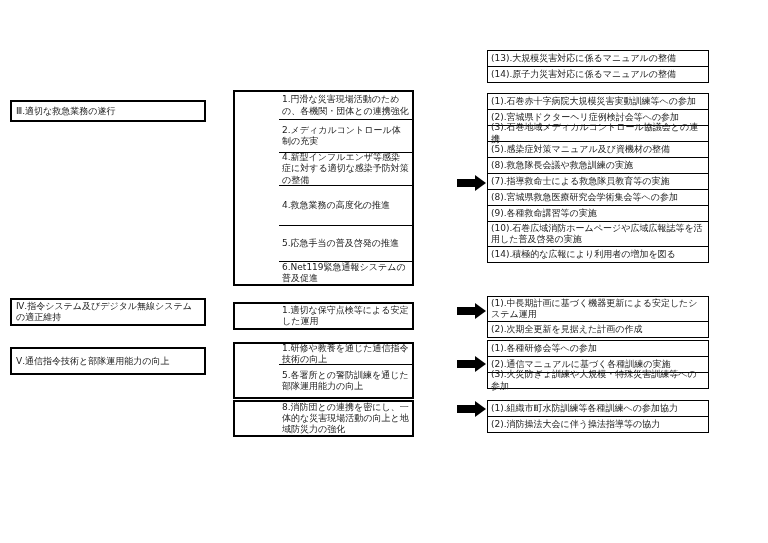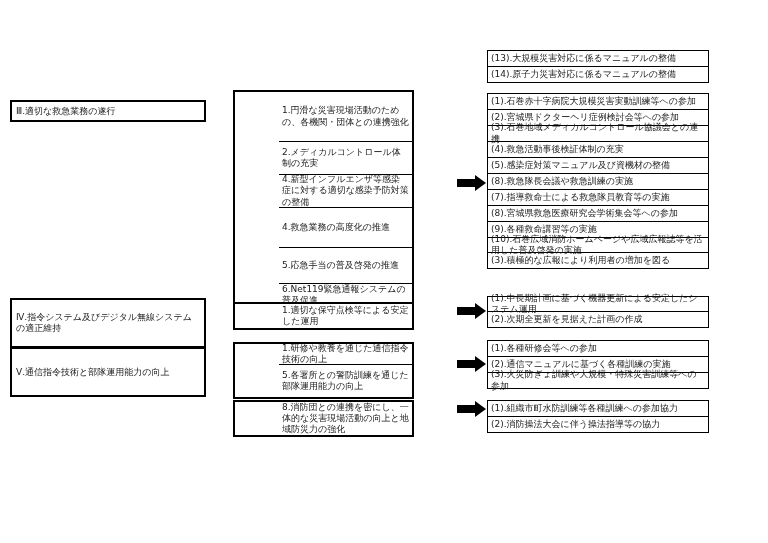--- a/index.html
+++ b/index.html
@@ -25,22 +25,22 @@
   .mid-row:last-child{border-bottom:none;}
   
   .right-stack{left:443px;width:266px;}
   .right-row{
     box-sizing:border-box;border:1px solid #000;margin-top:-1px;background:#fff;
     display:flex;align-items:center;padding:1px 3px;
     font-size:9px;line-height:1.25;
   }
   .right-row:first-child{margin-top:0;}
   .arrow{line-height:0;}
-  .h17{height:17px}.h22{height:22px}.h24{height:24px}.h26{height:16px}
-  .h33{height:33px}.h34{height:50px}.h21{height:21px}.h32{height:32px}
+  .h17{height:17px}.h22{height:22px}.h24{height:24px}.h26{height:26px}
+  .h33{height:33px}.h34{height:28px}.h21{height:21px}.h32{height:32px}
   .h36{height:36px}.h40{height:40px}
 </style>
 </head>
 <body>
 
 <div id="canvas">
 
   <div class="abs right-stack" style="top:50px">
     <div class="right-row h17">(13).大規模災害対応に係るマニュアルの整備</div>
     <div class="right-row h17">(14).原子力災害対応に係るマニュアルの整備</div>
@@ -66,28 +66,27 @@
   <div class="abs arrow" style="left:413px;top:175px">
     <svg width="30" height="16" viewBox="0 0 30 16">
         <path d="M0,4 L18,4 L18,0 L29,8 L18,16 L18,12 L0,12 Z" fill="#000000"></path>
       </svg>
   </div>
 
   <div class="abs right-stack" style="top:93px">
     <div class="right-row h17">(1).石巻赤十字病院大規模災害実動訓練等への参加</div>
     <div class="right-row h17">(2).宮城県ドクターヘリ症例検討会等への参加</div>
     <div class="right-row h17">(3).石巻地域メディカルコントロール協議会との連携</div>
-    <div class="right-row h17">(4).救急活動事後検証体制の充実</div>
     <div class="right-row h17">(5).感染症対策マニュアル及び資機材の整備</div>
     <div class="right-row h17">(8).救急隊長会議や救急訓練の実施</div>
     <div class="right-row h17">(7).指導救命士による救急隊員教育等の実施</div>
     <div class="right-row h17">(8).宮城県救急医療研究会学術集会等への参加</div>
     <div class="right-row h17">(9).各種救命講習等の実施</div>
     <div class="right-row h26">(10).石巻広域消防ホームページや広域広報誌等を活用した普及啓発の実施</div>
-    <div class="right-row h17">(3).積極的な広報により利用者の増加を図る</div>
+    <div class="right-row h17">(14).積極的な広報により利用者の増加を図る</div>
   </div>
 
   <div class="abs head-box h34" style="top:298px">Ⅳ.指令システム及びデジタル無線システムの適正維持</div>
 
   <div class="abs arrow" style="left:204px;top:305px">
     <svg width="30" height="18" viewBox="0 0 30 18">
         <path d="M0.5,6.5 L18.5,6.5 L18.5,1.5 L28.5,9 L18.5,16.5 L18.5,11.5 L0.5,11.5 Z" fill="#ffffff" stroke="#000000" stroke-width="1.2"></path>
       </svg>
   </div>
 

